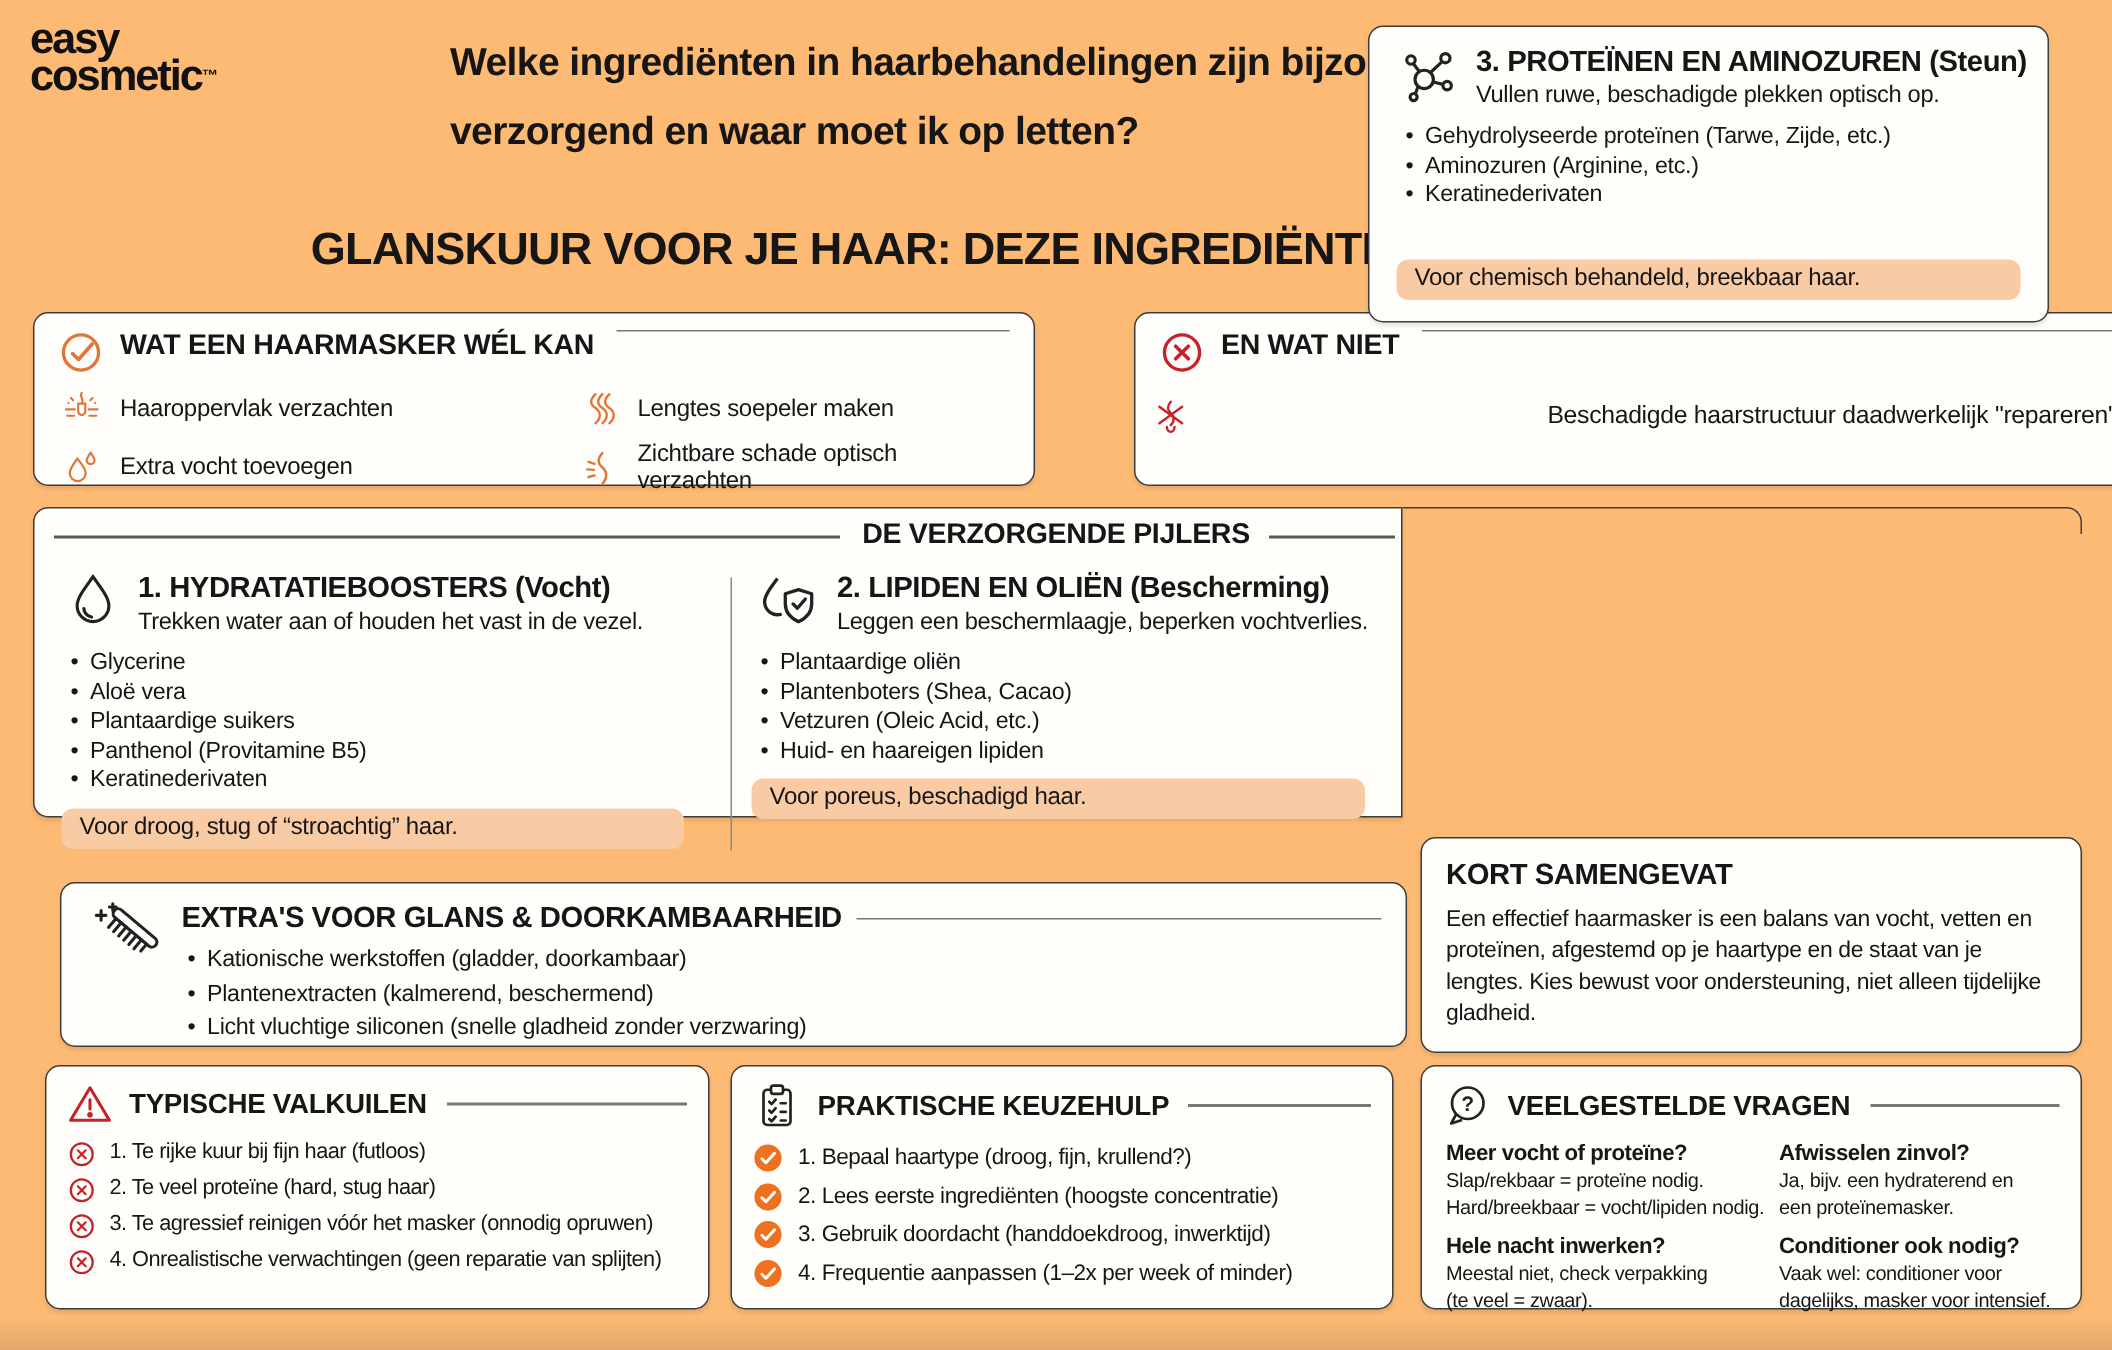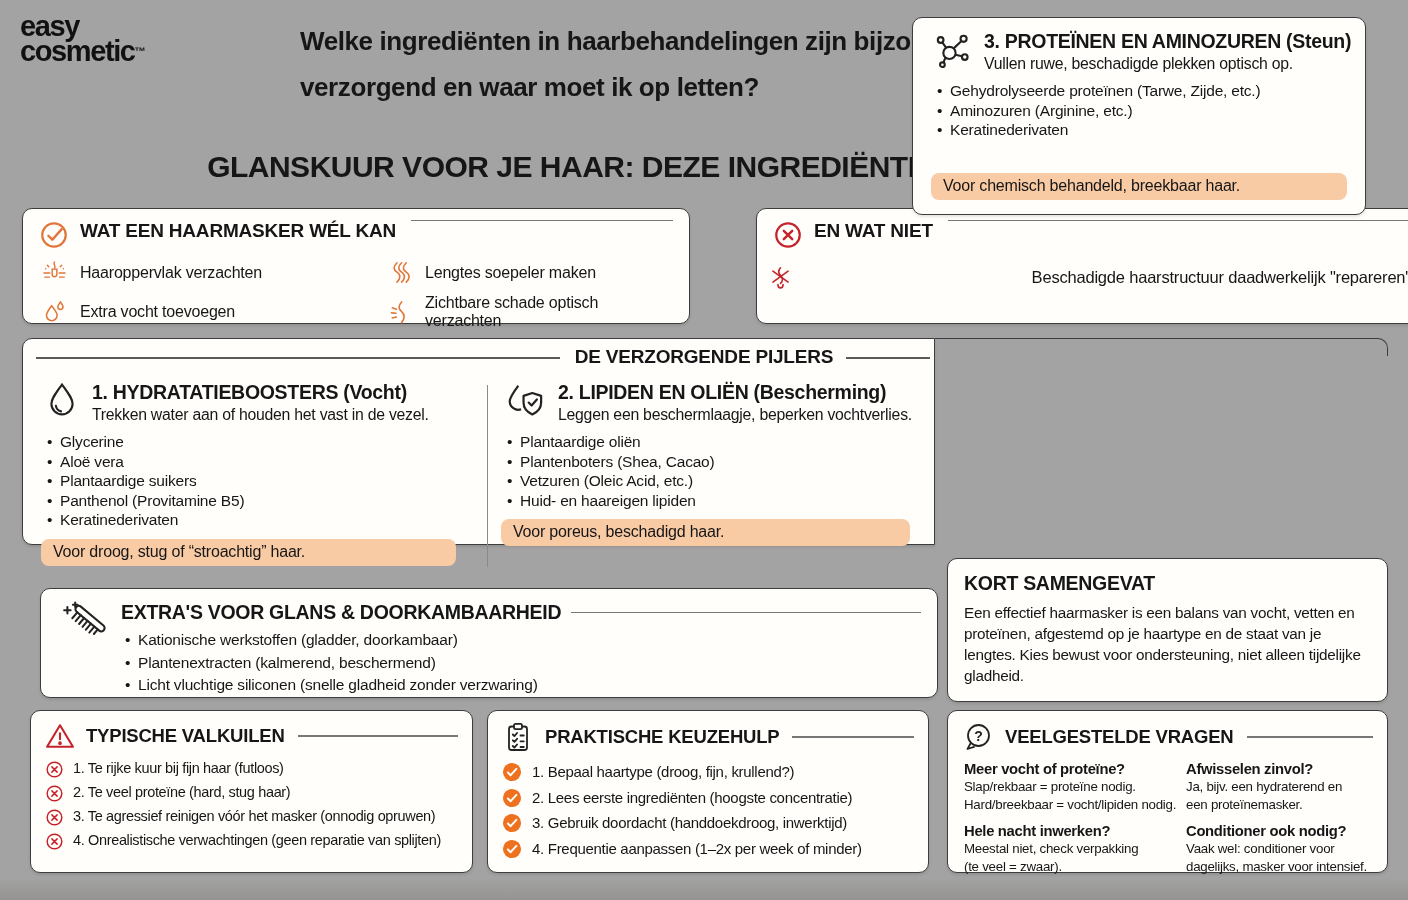--- a/index.html
+++ b/index.html
@@ -1,17 +1,17 @@
 <!DOCTYPE html>
 <html><head>
 <meta charset="utf-8">
 <style>
   html,body{margin:0;padding:0;}
   body{font-family:"Liberation Sans","DejaVu Sans",sans-serif;color:#161616;}
-  #page{position:relative;width:1408px;height:900px;background:#a3a3a3;overflow:hidden;}
+  #page{position:relative;width:1408px;height:900px;background:#fdba74;overflow:hidden;}
 
   
   .logo{position:absolute;left:20px;top:14px;font-weight:bold;font-size:29px;line-height:25px;letter-spacing:-1.4px;color:#111;}
   .logo .tm{font-size:11px;letter-spacing:0;vertical-align:6px;}
   .question{position:absolute;left:300px;top:18px;font-weight:bold;font-size:26px;line-height:46px;white-space:pre-line;letter-spacing:-0.4px;}
   .main-heading{position:absolute;left:0;right:0;top:150px;text-align:center;font-weight:bold;font-size:30px;letter-spacing:-0.5px;}
 
   
   .box{position:absolute;background:#FFFEFB;border:1.5px solid #3d3d3d;border-radius:10px;box-sizing:border-box;box-shadow:0 2px 3px rgba(0,0,0,0.10);}
   .bhead{display:flex;align-items:flex-start;gap:11px;padding:11px 16px 6px 16px;}

